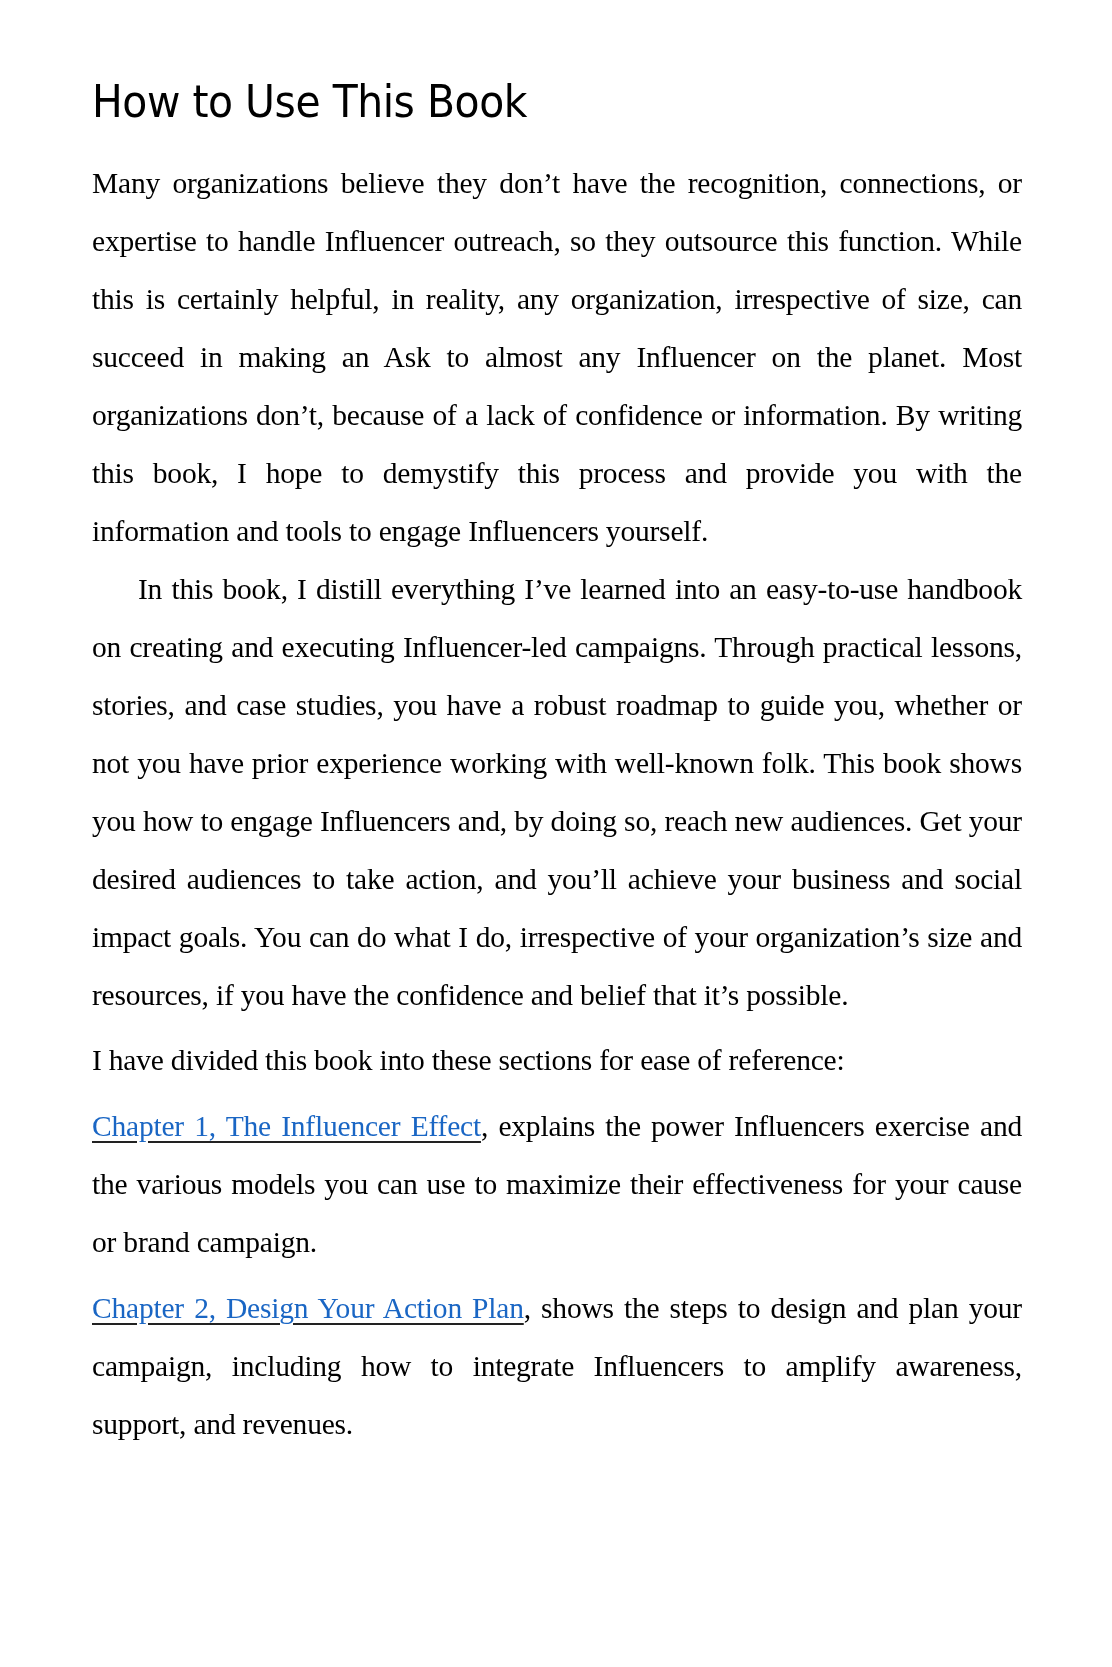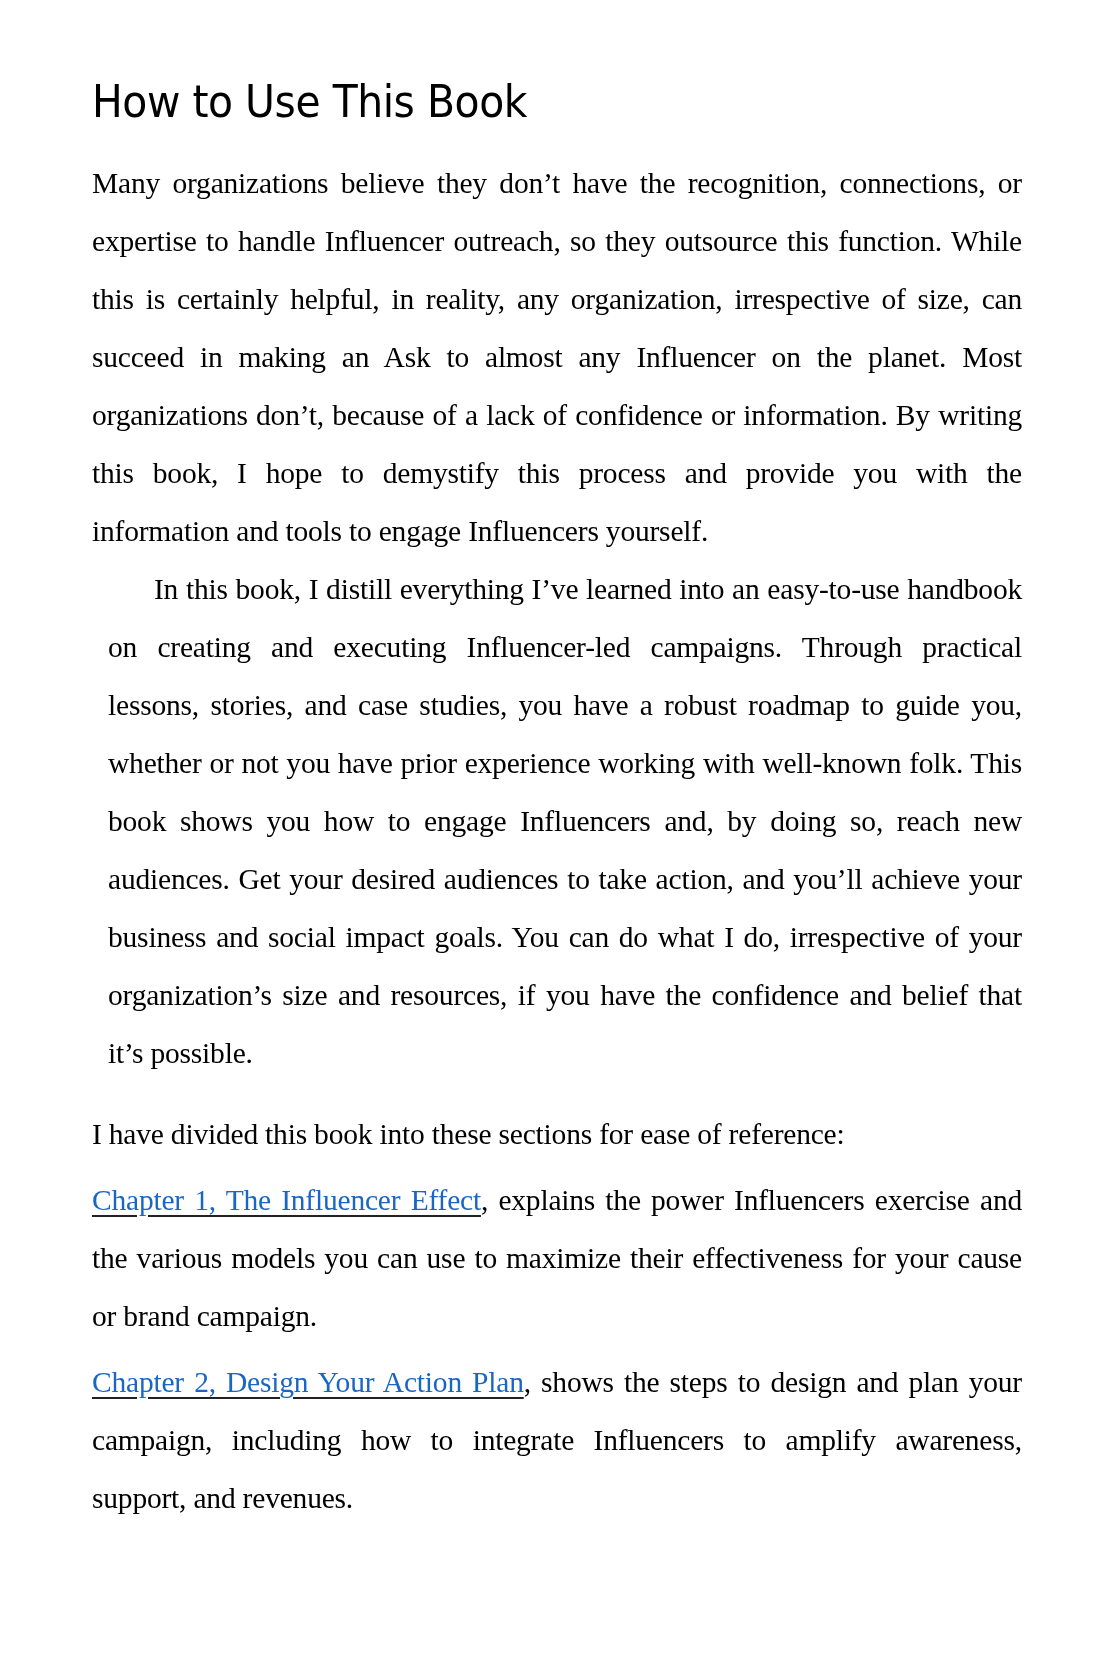--- a/index.html
+++ b/index.html
@@ -33,24 +33,23 @@
     .para {
       font-family: "Liberation Serif", serif;
       font-size: 29.5px;
       line-height: 58px;
       text-align: justify;
       margin: 0;
       letter-spacing: -0.2px;
     }
     .para.indent {
       text-indent: 46px;
-      margin-left: 16px;
     }
     .para.gap-top {
-      margin-top: 23px;
+      margin-top: 7px;
       font-family: Liberation Serif, serif;
     }
     .para.chapter {
       margin-top: 8px;
     }
     .link {
       color: #1a66c4;
       text-decoration: underline;
       text-decoration-color: #222222;
       text-underline-offset: 5px;

